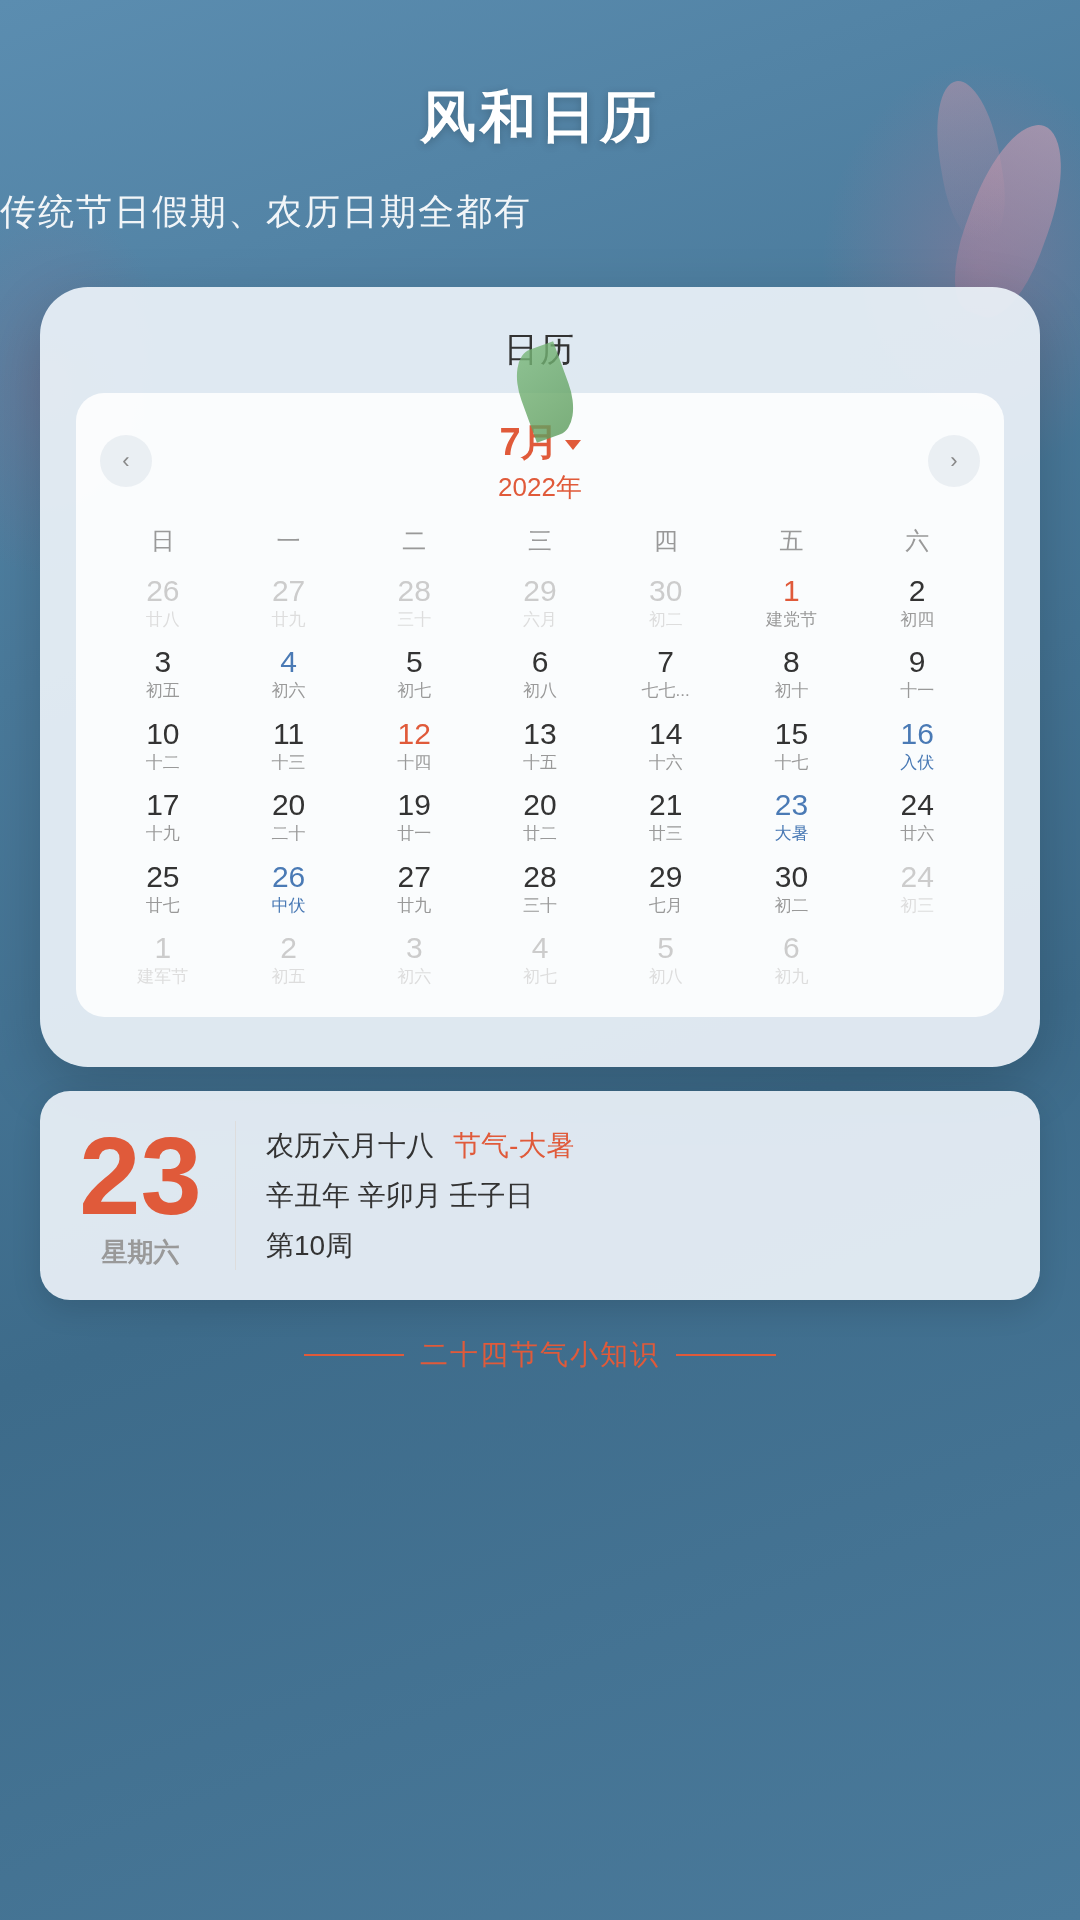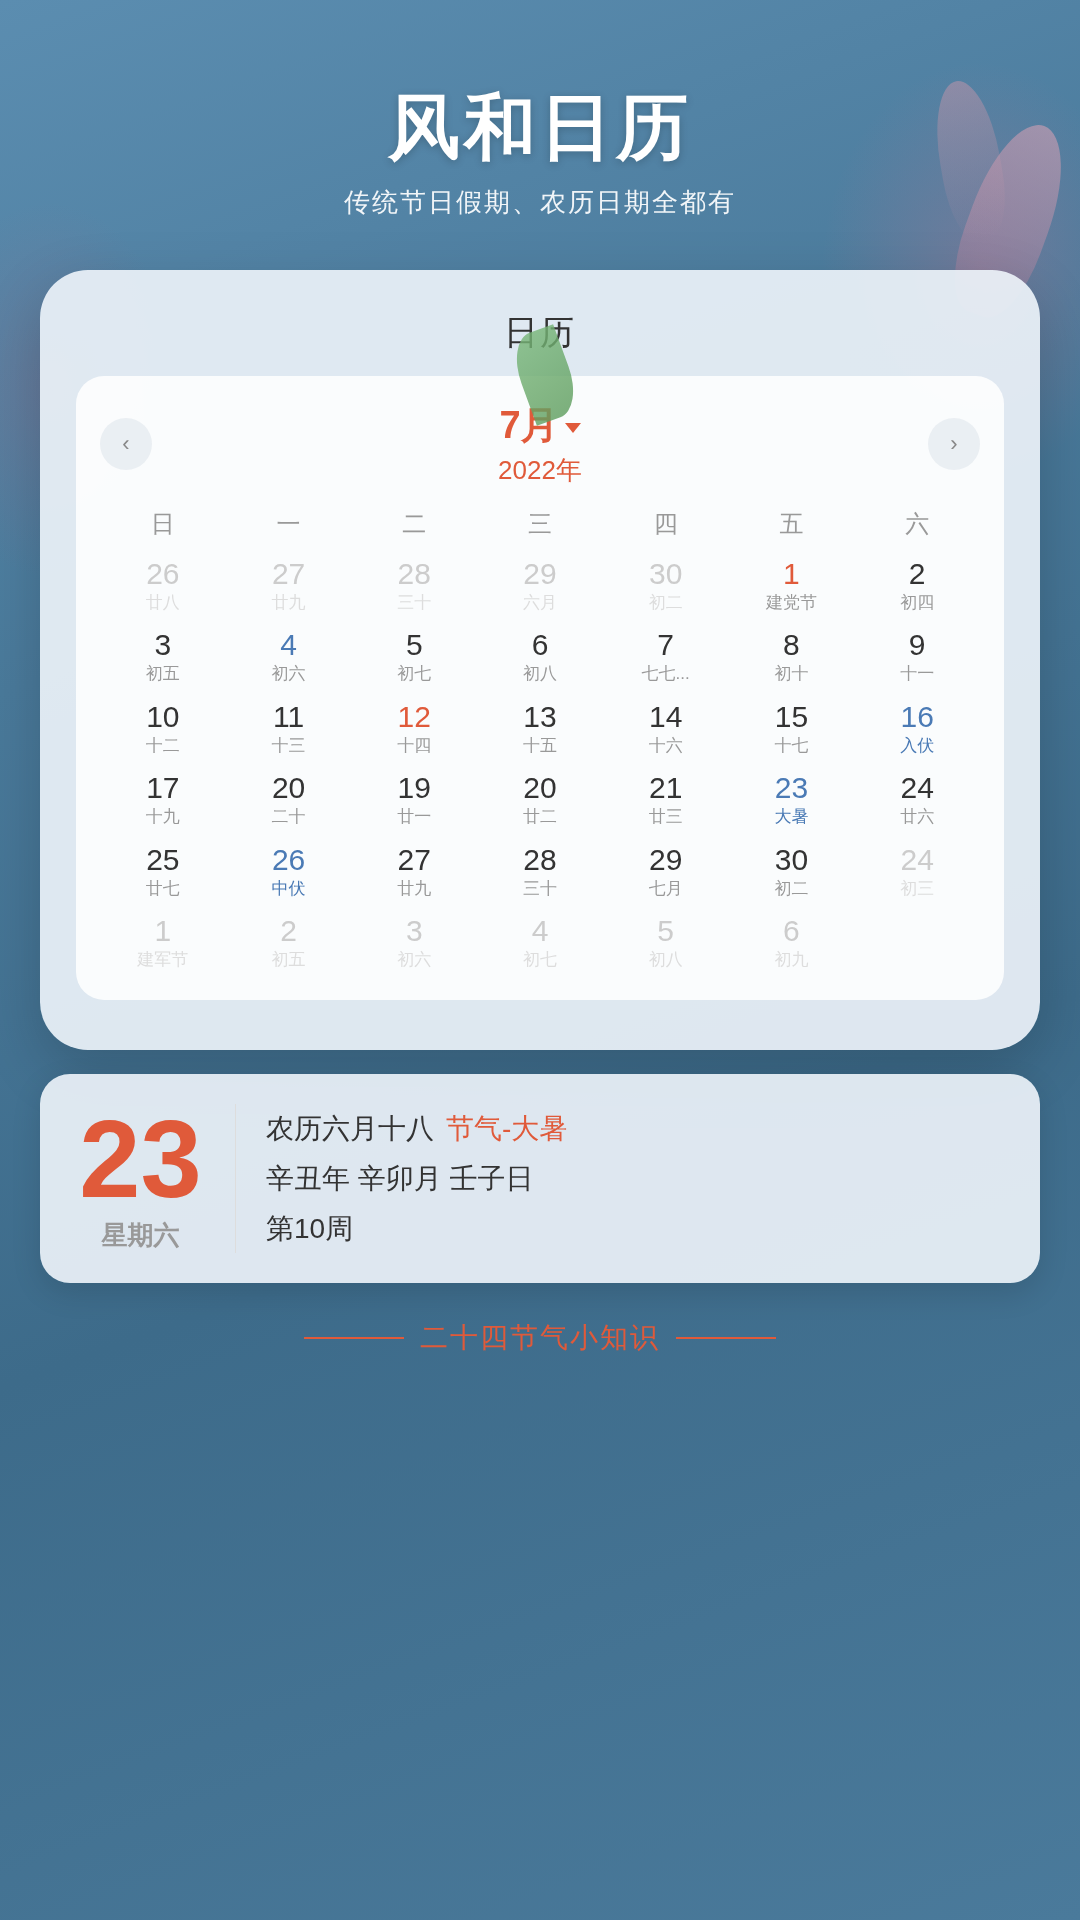--- a/index.html
+++ b/index.html
@@ -58,33 +58,33 @@
       border-radius: 50% 50% 40% 40%;
       transform: rotate(-10deg);
     }
 
     .app-title {
       position: relative;
       z-index: 10;
       text-align: center;
       padding-top: 80px;
       color: white;
-      font-size: 72px;
+      font-size: 56px;
       font-weight: 700;
       letter-spacing: 4px;
       text-shadow: 0 2px 8px rgba(0,0,0,0.2);
     }
 
     .app-subtitle {
       position: relative;
       z-index: 10;
-      text-align: center;
-      margin-top: 9px;
+      text-align: left;
+      margin-top: 32px;
       color: rgba(255,255,255,0.92);
-      font-size: 26px;
+      font-size: 36px;
       font-weight: 400;
       letter-spacing: 2px;
     }
 
     
     .calendar-card {
       position: relative;
       z-index: 10;
       margin: 50px 40px 0 40px;
       background: rgba(235,242,248,0.92);
@@ -269,21 +269,21 @@
     .info-details {
       display: flex;
       flex-direction: column;
       justify-content: center;
       gap: 12px;
     }
 
     .info-row {
       display: flex;
       align-items: center;
-      gap: 12px;
+      gap: 19px;
       font-size: 28px;
       color: #333;
     }
 
     .info-tag-red {
       color: #e05a3a;
     }
 
     
     .bottom-banner {

